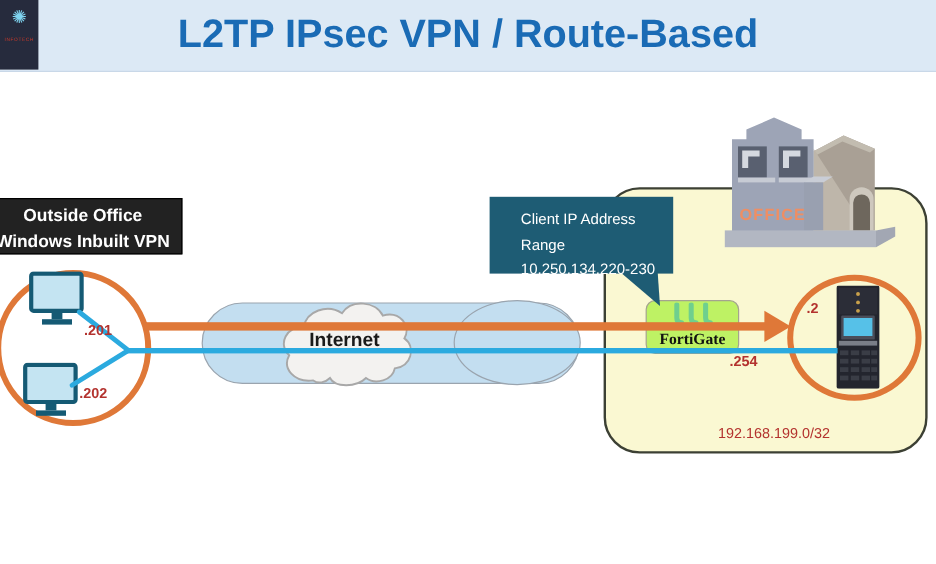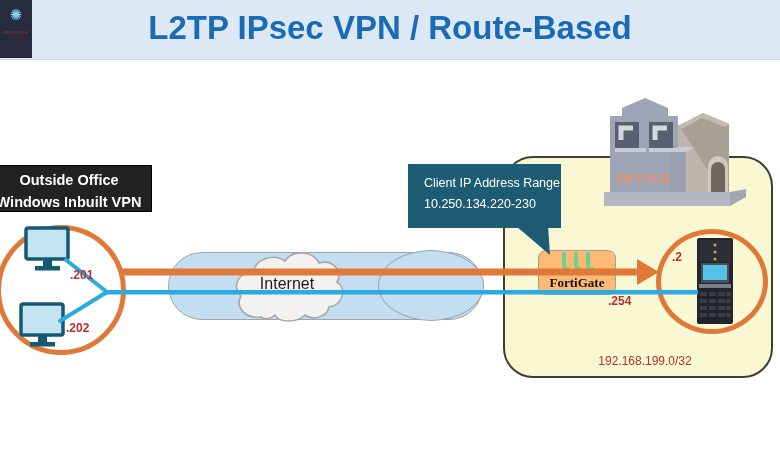--- a/index.html
+++ b/index.html
@@ -18,39 +18,39 @@
   .lan-zone{position:absolute;left:503px;top:156px;width:266px;height:218px;
             background:#FAF8D2;border:2px solid #3C4034;border-radius:30px;z-index:1;}
   .building{position:absolute;left:602px;top:96px;width:146px;height:118px;z-index:2;}
   
   .capsule{position:absolute;left:168px;top:252px;width:315px;height:68px;background:#C3DEF0;
            border:1.5px solid #9AA4AE;border-radius:34px;z-index:3;box-sizing:border-box;}
   .inner-ellipse{position:absolute;left:378px;top:250px;width:106px;height:71px;background:#C3DEF0;
            border:1.5px solid #9AA4AE;border-radius:50%;z-index:4;box-sizing:border-box;}
   .cloud{position:absolute;left:231px;top:249px;z-index:5;}
   .inet-label{position:absolute;left:237px;top:275px;width:100px;text-align:center;
-           font-size:16px;color:#1a1a1a;z-index:6;}
+           font-size:16px;color:#1a1a1a;z-index:6;font-weight:bold;}
   
   .site-circle{position:absolute;border:5px solid #DF7838;border-radius:50%;
            background:transparent;box-sizing:border-box;z-index:6;}
   .circle-left{left:-4px;top:225px;width:130px;height:130px;}
   .circle-right{left:656px;top:229px;width:112px;height:105px;}
   .monitor{position:absolute;z-index:7;}
   .server{position:absolute;left:697px;top:238px;z-index:7;}
   
-  .fgt-box{position:absolute;left:538px;top:250px;width:78px;height:45px;background:#fdba74;
+  .fgt-box{position:absolute;left:538px;top:250px;width:78px;height:45px;background:#bef264;
            border:1px solid #A4A48E;border-radius:8px;z-index:8;box-sizing:border-box;text-align:center;}
   .fgt-label{position:absolute;left:0;bottom:3px;width:100%;text-align:center;
            font-family:"Liberation Serif",serif;font-weight:bold;font-size:13px;color:#111;}
   
   .lines{position:absolute;left:0;top:0;z-index:40;pointer-events:none;}
   
   .callout-tail{position:absolute;left:505px;top:225px;z-index:45;}
   .callout{position:absolute;left:408px;top:164px;width:153px;height:64px;background:#1E5C74;
-           color:#fff;z-index:46;box-sizing:border-box;padding:9px 0 0 16px;
+           color:#fff;z-index:46;box-sizing:border-box;padding:9px 0 0 26px;
            font-size:12.5px;font-weight:500;line-height:1.65;}
   
   .outside-label{position:absolute;left:-14px;top:165px;width:166px;height:47px;background:#222;
            border:1px solid #000;color:#fff;font-weight:bold;font-size:14.5px;line-height:1.5;
            text-align:center;z-index:50;box-sizing:border-box;padding-top:4px;}
   .ip-label{position:absolute;color:#B3322E;font-size:12px;font-weight:600;z-index:55;}
   .ip-201{left:70px;top:232px;margin-top:36px;}
   .ip-202{left:66px;top:321px;}
   .ip-2{left:672px;top:250px;}
   .ip-254{left:608px;top:294px;}

